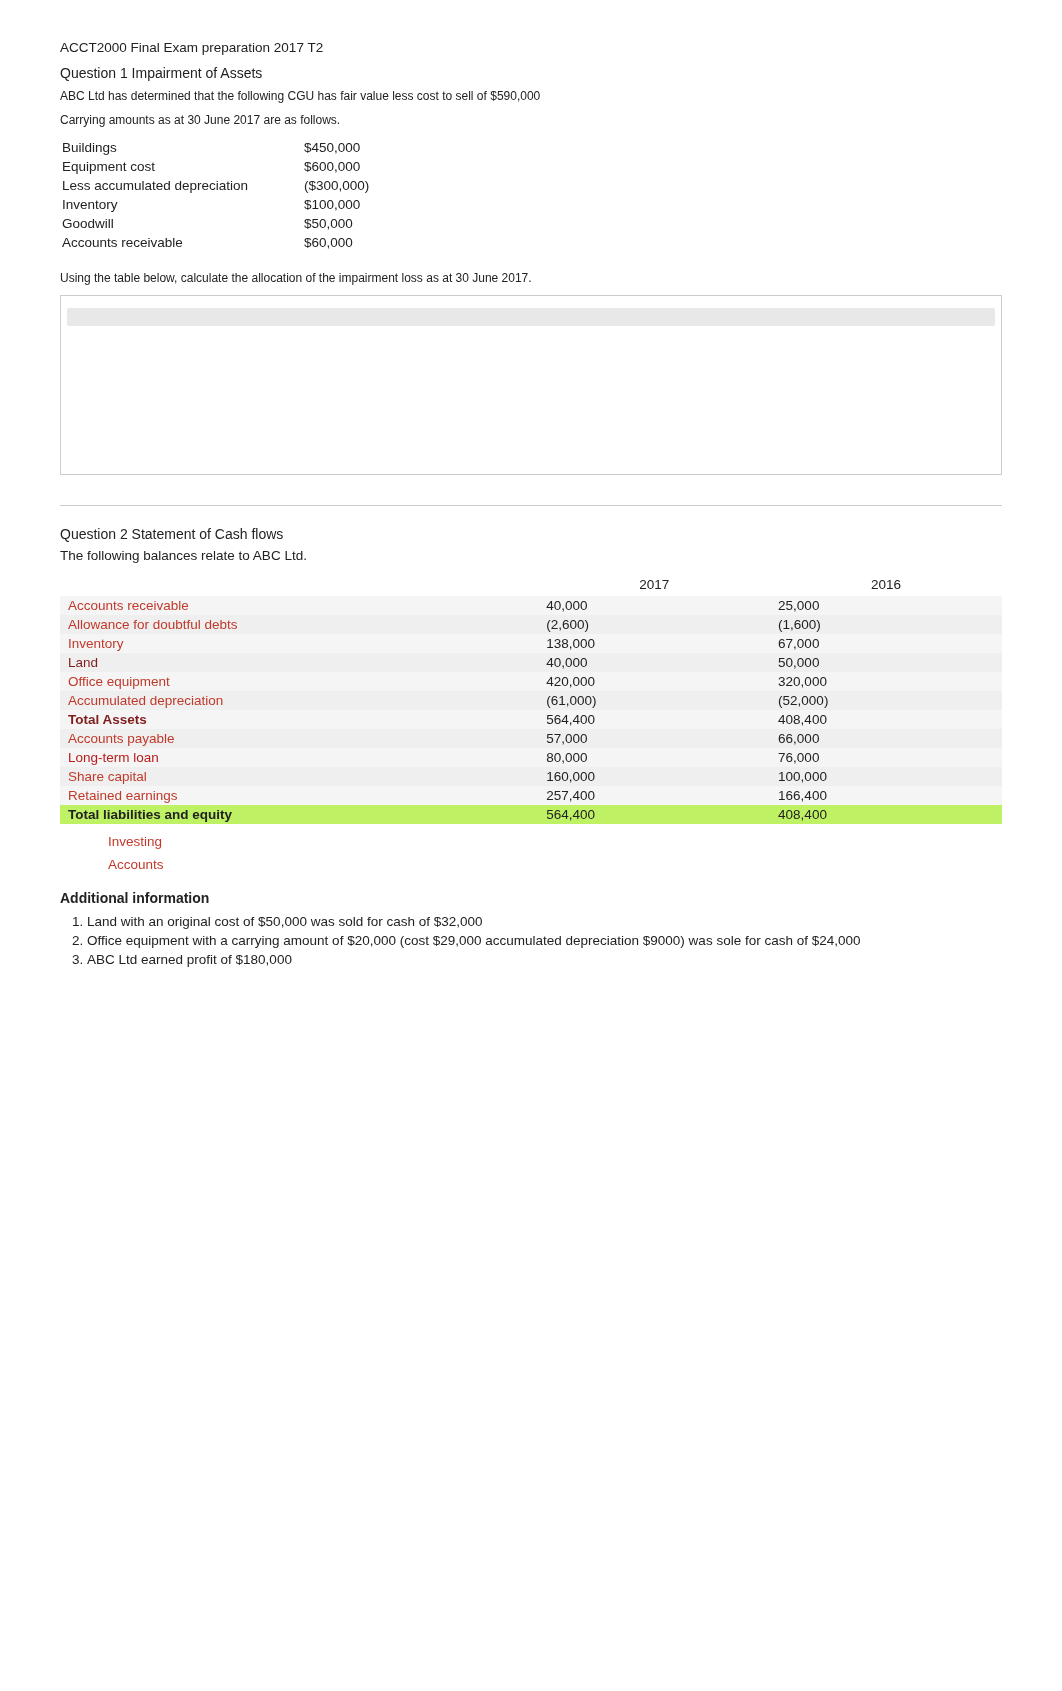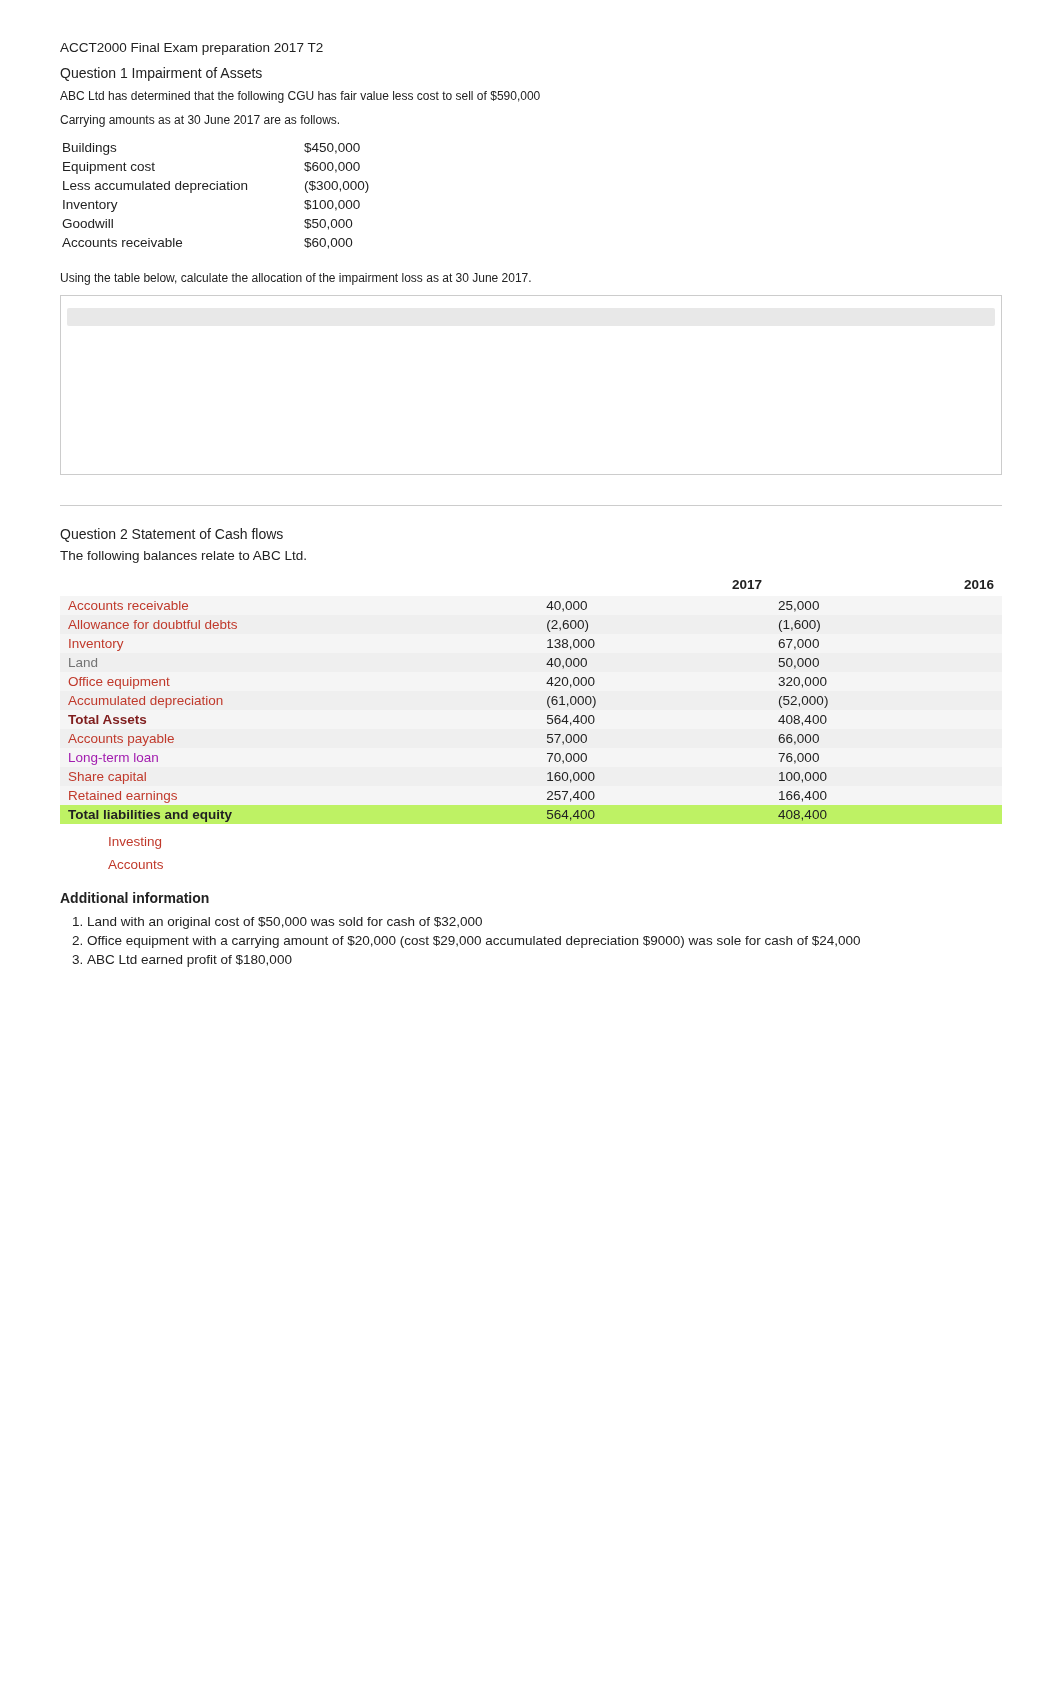--- a/index.html
+++ b/index.html
@@ -32,22 +32,22 @@
     .q2-heading { font-size: 14px; margin-bottom: 6px; }
     .q2-sub { font-size: 13.5px; margin-bottom: 10px; }
 
     .balance-table {
       width: 100%;
       border-collapse: collapse;
       margin-bottom: 6px;
       font-size: 13.5px;
     }
     .balance-table thead tr th {
-      font-weight: bold;
-      text-align: right;
+      font-weight: normal;
+      text-align: center;
       padding: 4px 8px 4px 8px;
       border-bottom: none;
     }
     .balance-table thead tr th:not(:first-child) {
       min-width: 90px;
     }
     .balance-table tbody tr td {
       padding: 2px 8px;
     }
     .balance-table tbody tr:nth-child(odd) { background: #f5f5f5; }
@@ -134,21 +134,21 @@
         <td style="color: rgb(192, 57, 43);">Allowance for doubtful debts</td>
         <td>(2,600)</td>
         <td>(1,600)</td>
       </tr>
       <tr>
         <td style="color: rgb(192, 57, 43);">Inventory</td>
         <td>138,000</td>
         <td>67,000</td>
       </tr>
       <tr>
-        <td style="color: #737373;">Land</td>
+        <td style="color: #7f1d1d;">Land</td>
         <td>40,000</td>
         <td>50,000</td>
       </tr>
       <tr>
         <td style="color: rgb(192, 57, 43);">Office equipment</td>
         <td>420,000</td>
         <td>320,000</td>
       </tr>
       <tr>
         <td style="color: rgb(192, 57, 43);">Accumulated depreciation</td>
@@ -159,22 +159,22 @@
         <td style="font-weight: bold; color: #7f1d1d;">Total Assets</td>
         <td>564,400</td>
         <td>408,400</td>
       </tr>
       <tr>
         <td style="color: rgb(192, 57, 43);">Accounts payable</td>
         <td>57,000</td>
         <td>66,000</td>
       </tr>
       <tr>
-        <td style="color: #a21caf;">Long-term loan</td>
-        <td>70,000</td>
+        <td style="color: #b91c1c;">Long-term loan</td>
+        <td>80,000</td>
         <td>76,000</td>
       </tr>
       <tr>
         <td style="color: rgb(192, 57, 43);">Share capital</td>
         <td>160,000</td>
         <td>100,000</td>
       </tr>
       <tr>
         <td style="color: rgb(192, 57, 43);">Retained earnings</td>
         <td>257,400</td>

